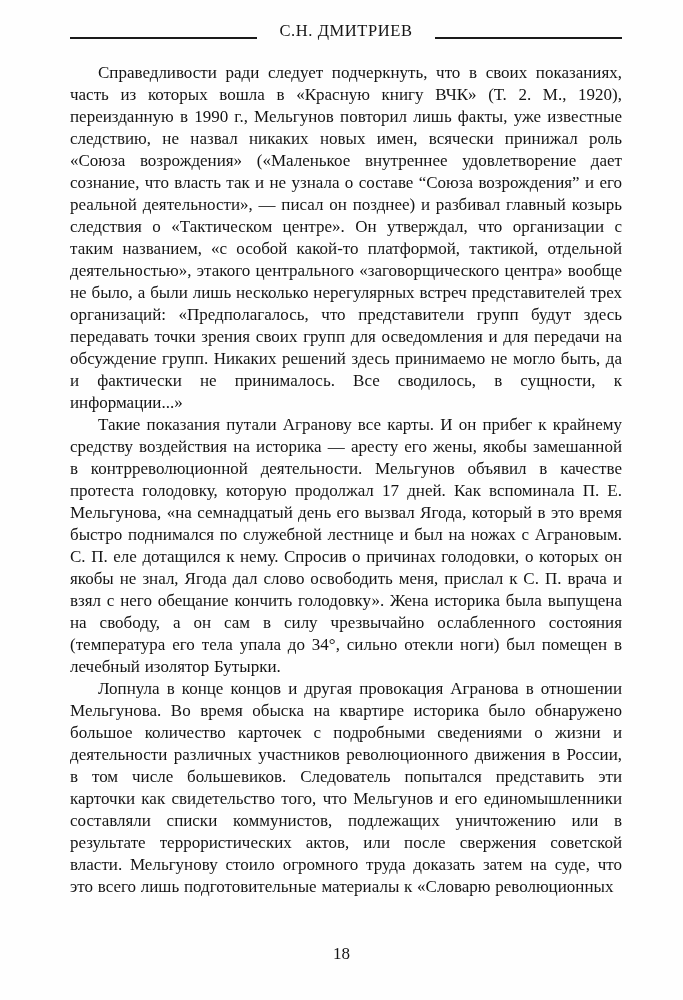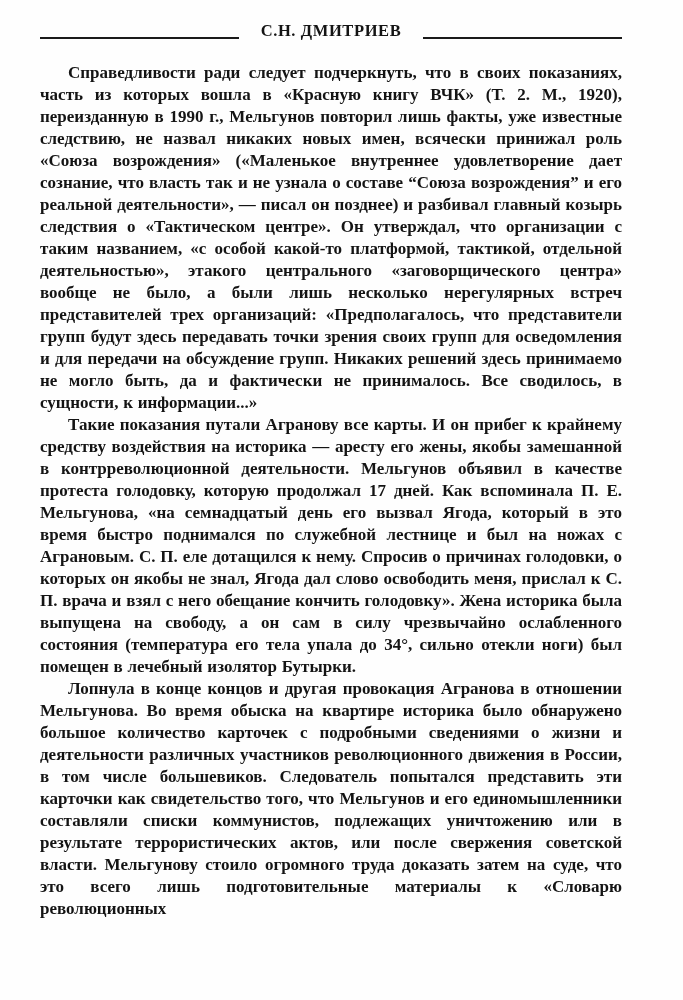--- a/index.html
+++ b/index.html
@@ -8,22 +8,22 @@
     background: #ffffff;
   }
   .page {
     position: relative;
     width: 683px;
     height: 1000px;
     box-sizing: border-box;
     background: #fefefe;
     color: #141414;
     font-family: "Liberation Serif", "DejaVu Serif", serif;
-    font-weight: 700;
-    padding: 22px 61px 0 40px;
+    font-weight: 400;
+    padding: 22px 61px 0 70px;
     overflow: hidden;
   }
   .running-head {
     display: flex;
     align-items: flex-end;
     height: 19px;
     font-size: 16.5px;
     letter-spacing: 0.6px;
     white-space: nowrap;
   }
@@ -66,14 +66,15 @@
     <span class="author">С.Н. ДМИТРИЕВ</span>
     <span class="rule"></span>
   </div>
 
   <div class="body-text">
     <p>Справедливости ради следует подчеркнуть, что в своих показаниях, часть из которых вошла в «Красную книгу ВЧК» (Т. 2. М., 1920), переизданную в 1990 г., Мельгунов повторил лишь факты, уже известные следствию, не назвал никаких новых имен, всячески принижал роль «Союза возрождения» («Маленькое внутреннее удовлетворение дает сознание, что власть так и не узнала о составе “Союза возрождения” и его реальной деятельности», — писал он позднее) и разбивал главный козырь следствия о «Тактическом центре». Он утверждал, что организации с таким названием, «с особой какой-то платформой, тактикой, отдельной деятельностью», этакого центрального «заговорщического центра» вообще не было, а были лишь несколько нерегулярных встреч представителей трех организаций: «Предполагалось, что представители групп будут здесь передавать точки зрения своих групп для осведомления и для передачи на обсуждение групп. Никаких решений здесь принимаемо не могло быть, да и фактически не принималось. Все сводилось, в сущности, к информации...»</p>
     <p>Такие показания путали Агранову все карты. И он прибег к крайнему средству воздействия на историка — аресту его жены, якобы замешанной в контрреволюционной деятельности. Мельгунов объявил в качестве протеста голодовку, которую продолжал 17 дней. Как вспоминала П. Е. Мельгунова, «на семнадцатый день его вызвал Ягода, который в это время быстро поднимался по служебной лестнице и был на ножах с Аграновым. С. П. еле дотащился к нему. Спросив о причинах голодовки, о которых он якобы не знал, Ягода дал слово освободить меня, прислал к С. П. врача и взял с него обещание кончить голодовку». Жена историка была выпущена на свободу, а он сам в силу чрезвычайно ослабленного состояния (температура его тела упала до 34°, сильно отекли ноги) был помещен в лечебный изолятор Бутырки.</p>
     <p>Лопнула в конце концов и другая провокация Агранова в отношении Мельгунова. Во время обыска на квартире историка было обнаружено большое количество карточек с подробными сведениями о жизни и деятельности различных участников революционного движения в России, в том числе большевиков. Следователь попытался представить эти карточки как свидетельство того, что Мельгунов и его единомышленники составляли списки коммунистов, подлежащих уничтожению или в результате террористических актов, или после свержения советской власти. Мельгунову стоило огромного труда доказать затем на суде, что это всего лишь подготовительные материалы к «Словарю революционных</p>
   </div>
 
+  <div class="folio">18</div>
 
 </div>
 
 </body></html>

